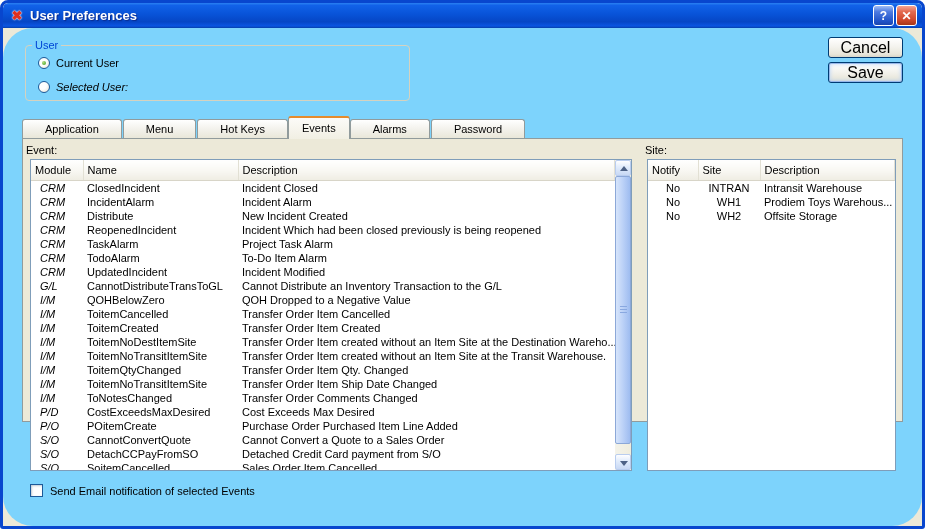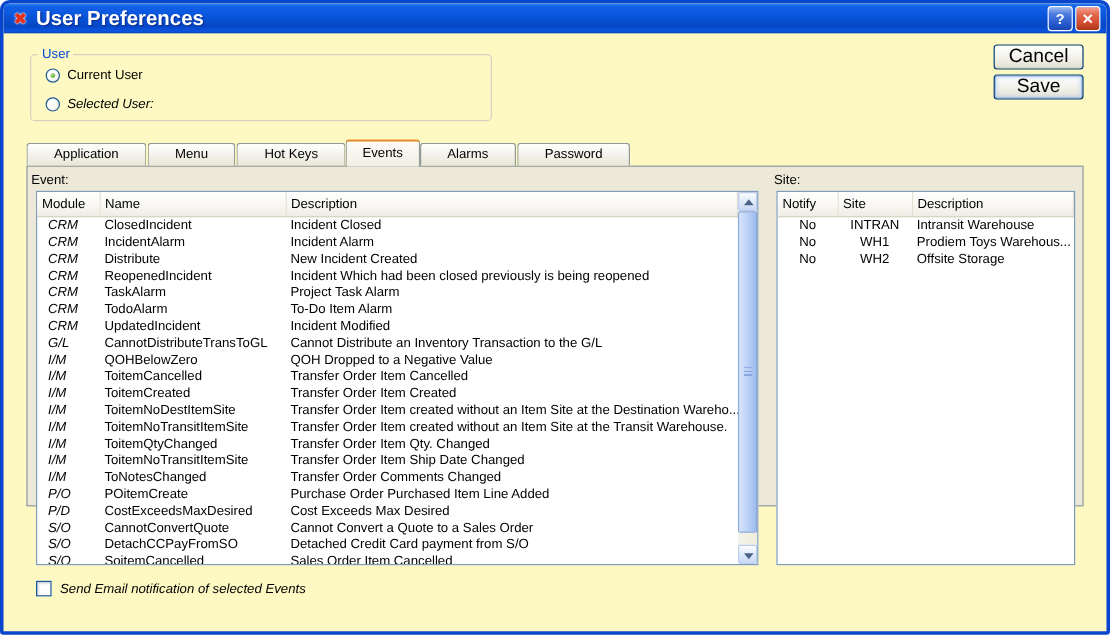--- a/index.html
+++ b/index.html
@@ -10,30 +10,30 @@
             border:3px solid #0846CE; border-radius:8px 8px 3px 3px;
             background:#ECE9D8; overflow:hidden; }
 
   
   .titlebar { height:25px; display:flex; align-items:center; padding:0 5px 0 6px;
               background:linear-gradient(180deg,#2A80F2 0%, #1161E8 10%, #0853D8 45%, #0646C5 75%, #0B55E2 92%, #063EA8 100%);
               border-radius:5px 5px 0 0; }
   .app-icon { width:16px; height:16px; line-height:16px; text-align:center;
               color:#E03020; font-size:13px; font-weight:bold;
               text-shadow:0 0 1px #fff, 0 0 2px #fff; }
-  .title-text { flex:1; color:#fff; font-weight:bold; font-size:17px; margin-left:5px;
+  .title-text { flex:1; color:#fff; font-weight:bold; font-size:13px; margin-left:5px;
                 text-shadow:1px 1px 1px #0A2A8C; white-space:nowrap; }
   .tb-btn { width:21px; height:21px; border-radius:3px; border:1px solid #fff;
             color:#fff; font-weight:bold; font-size:12px; line-height:1;
             display:flex; align-items:center; justify-content:center; cursor:default; }
   .tb-btn.help { background:linear-gradient(180deg,#9FBCF4 0%, #4E7BE0 30%, #2053C8 80%, #1C46AE 100%); margin-right:2px; }
   .tb-btn.close { background:linear-gradient(180deg,#F3A393 0%, #E36A50 30%, #D24A2E 70%, #A83618 100%); }
 
   
-  .client { position:relative; height:498px; background:#fef9c3; }
+  .client { position:relative; height:498px; background:#7dd3fc;border-radius:30px; }
 
   
   .group { position:absolute; left:22px; top:11px; width:385px; height:62px;
            border:1px solid #D5D2BF; border-radius:4px; }
   .group legend { margin-left:6px; padding:0 3px; color:#0046D5; font-size:11px; }
   .radio-row { position:absolute; left:12px; display:flex; align-items:center; gap:6px; height:14px; }
   .radio-row.r1 { top:5px; }
   .radio-row.r2 { top:29px;font-style:italic; }
   .radio { position:relative; width:12px; height:12px; border-radius:50%;
            border:1px solid #1D5A99; background:radial-gradient(circle at 35% 35%, #FFFFFF 40%, #E3E1D2 100%); }
@@ -106,21 +106,21 @@
   .sb-arr.up { top:5px; border-bottom:5px solid #4D6185; }
   .sb-arr.down { top:6px; border-top:5px solid #4D6185; }
   .sb-thumb { position:absolute; left:0; top:16px; width:16px; height:268px;
               border:1px solid #8CA8D8; border-radius:2px;
               background:linear-gradient(90deg,#D7E5FB 0%, #BBD1F7 50%, #9EBCF0 100%); }
   .sb-thumb::after { content:""; position:absolute; left:4px; top:50%; margin-top:-4px;
               width:7px; height:8px;
               background:repeating-linear-gradient(180deg,#89A8E0 0 1px, transparent 1px 3px); }
 
   
-  .footer { position:absolute; left:27px; top:456px; display:flex; align-items:center; gap:7px;font-style:italic; }
+  .footer { position:absolute; left:27px; top:456px; display:flex; align-items:center; gap:7px; }
   .checkbox { width:13px; height:13px; background:#fff; border:1px solid #1D5A99;
               box-shadow:inset 1px 1px 2px rgba(120,140,160,.45); }
 </style>
 </head>
 <body>
 
 <div class="window">
 
   <div class="titlebar">
     <span class="app-icon">✖</span>
@@ -243,28 +243,28 @@
                   <td>I/M</td>
                   <td>ToitemNoTransitItemSite</td>
                   <td>Transfer Order Item Ship Date Changed</td>
                 </tr>
                 <tr>
                   <td>I/M</td>
                   <td>ToNotesChanged</td>
                   <td>Transfer Order Comments Changed</td>
                 </tr>
                 <tr>
+                  <td>P/D</td>
+                  <td>CostExceedsMaxDesired</td>
+                  <td>Cost Exceeds Max Desired</td>
+                </tr>
+                <tr>
                   <td>P/O</td>
                   <td>POitemCreate</td>
                   <td>Purchase Order Purchased Item Line Added</td>
-                </tr>
-                <tr>
-                  <td>P/D</td>
-                  <td>CostExceedsMaxDesired</td>
-                  <td>Cost Exceeds Max Desired</td>
                 </tr>
                 <tr>
                   <td>S/O</td>
                   <td>CannotConvertQuote</td>
                   <td>Cannot Convert a Quote to a Sales Order</td>
                 </tr>
                 <tr>
                   <td>S/O</td>
                   <td>DetachCCPayFromSO</td>
                   <td>Detached Credit Card payment from S/O</td>

